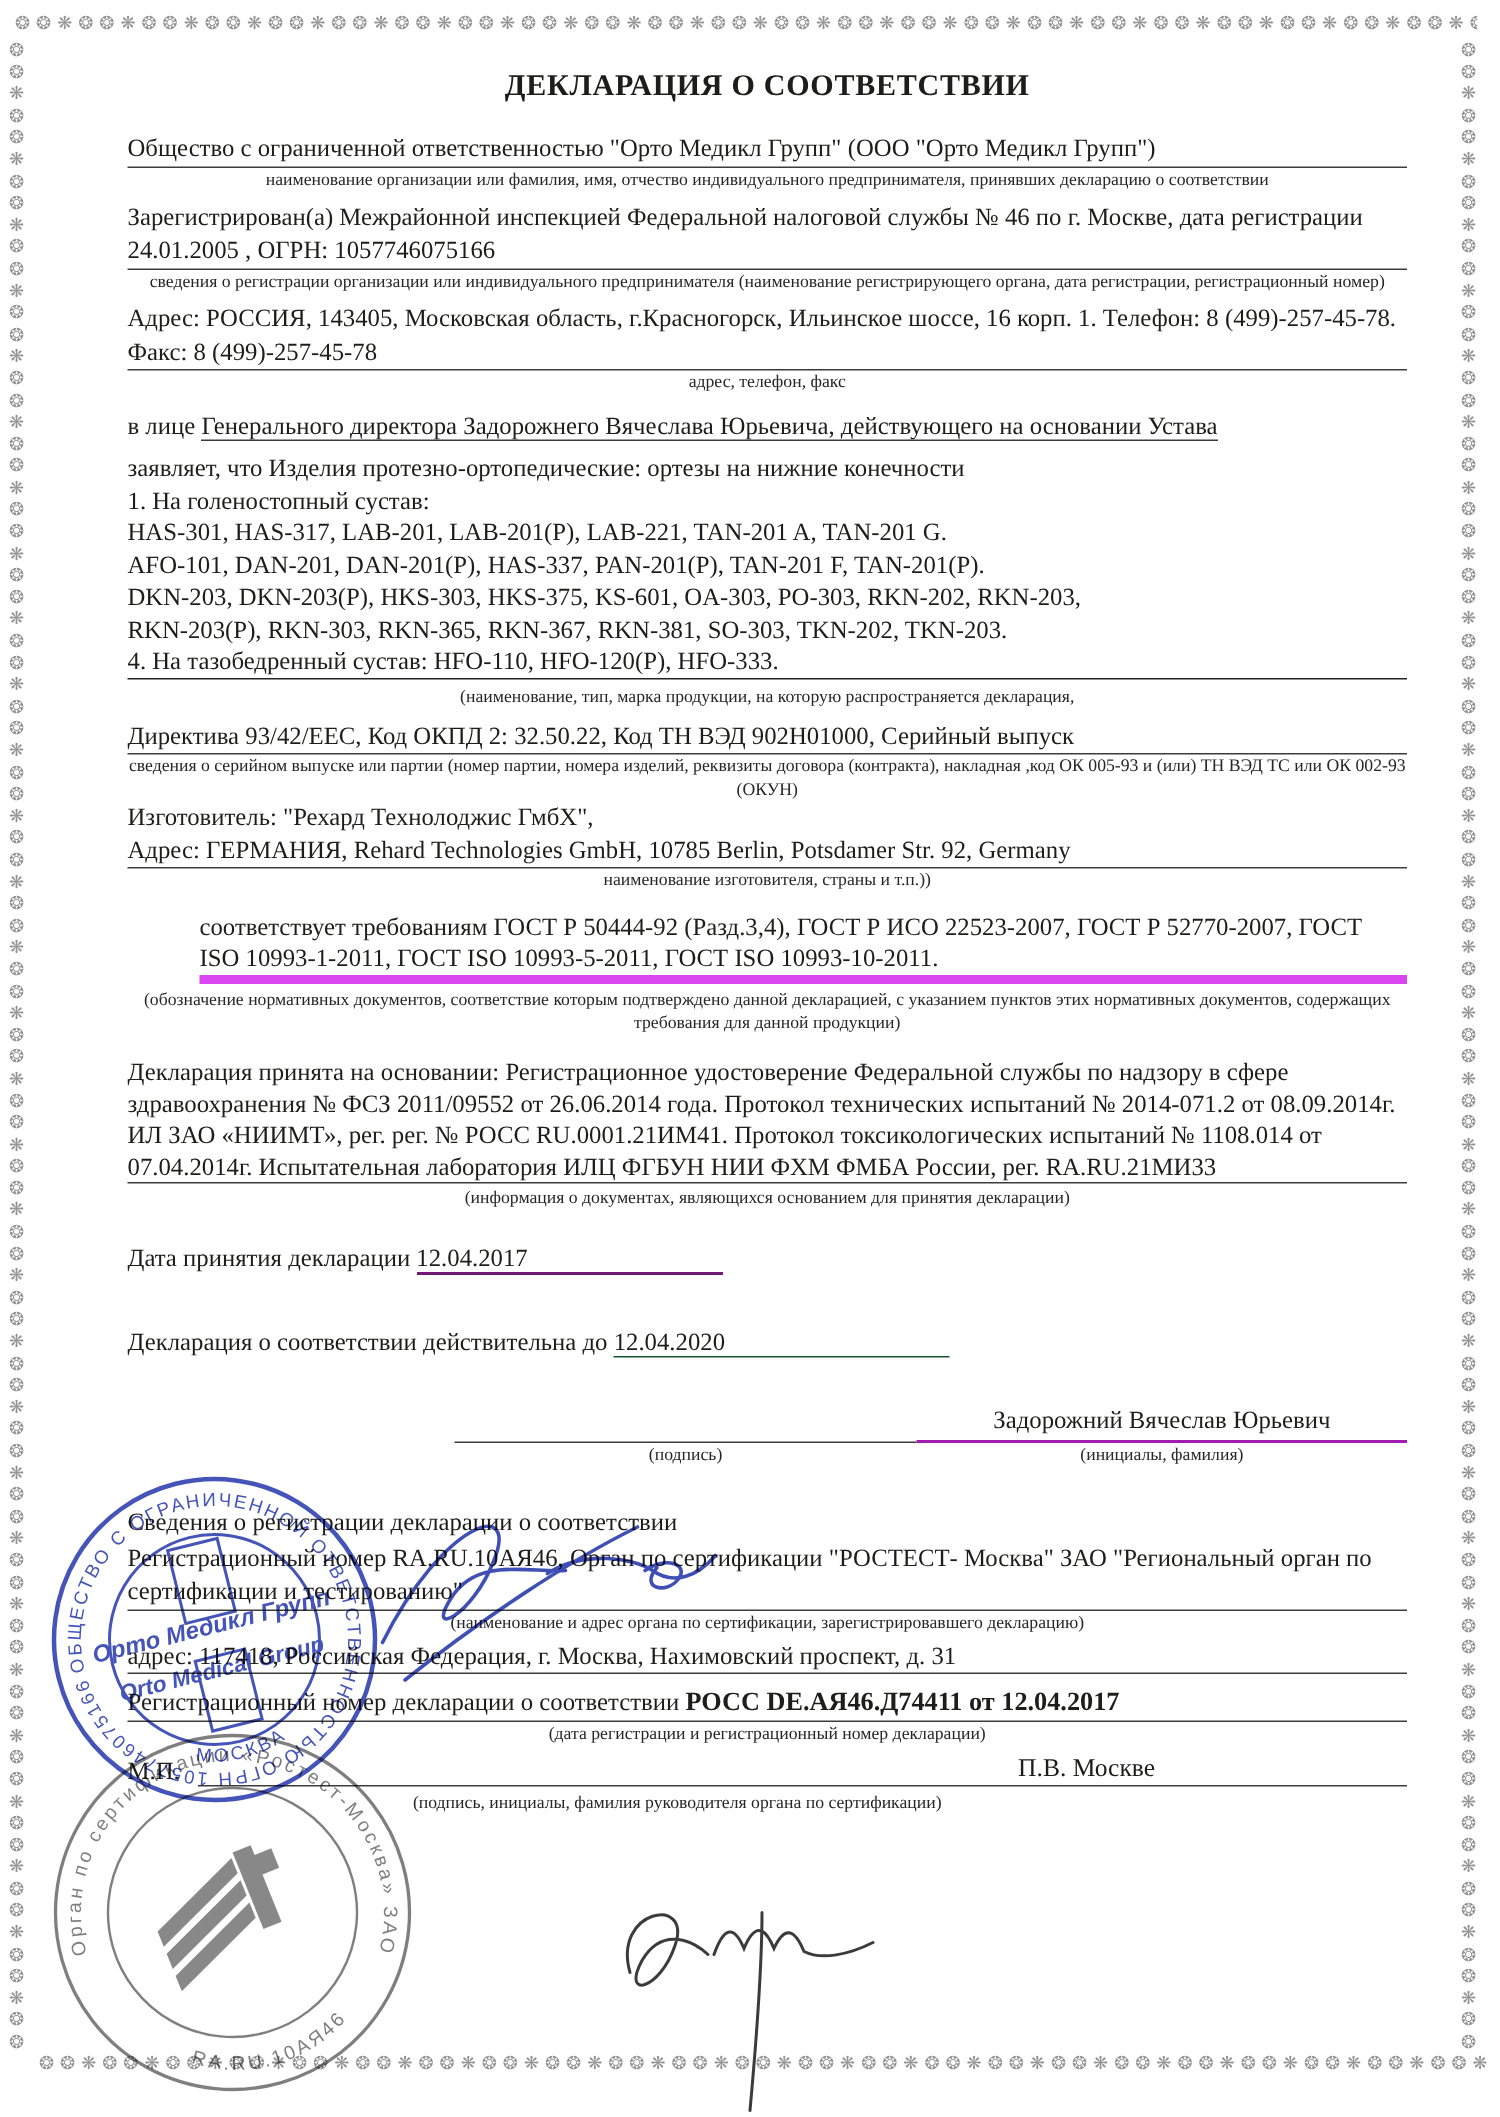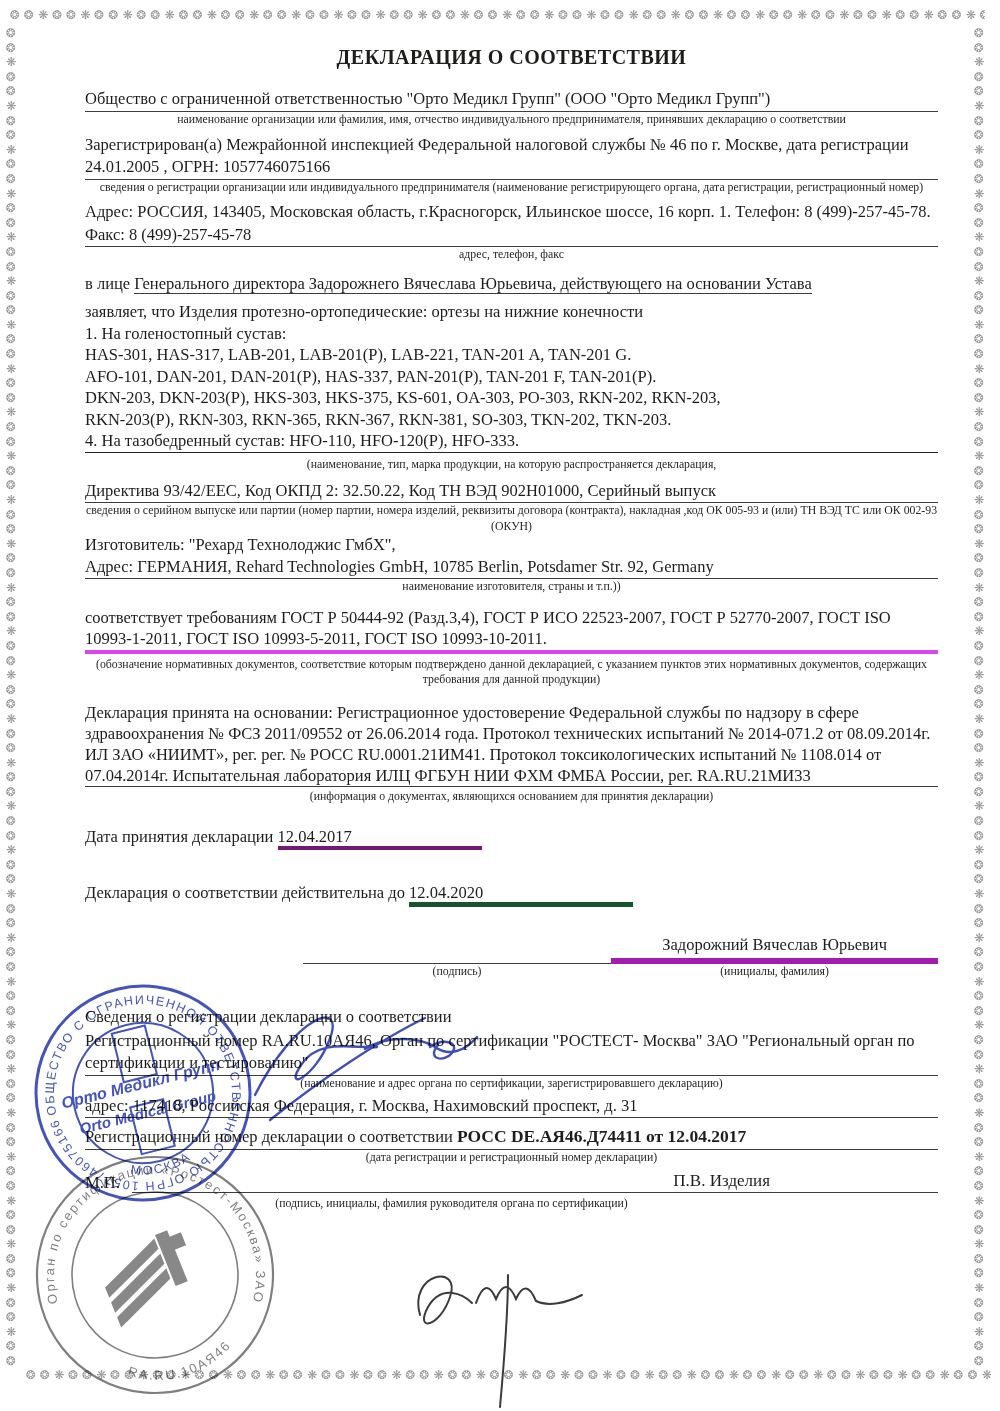--- a/index.html
+++ b/index.html
@@ -9,41 +9,41 @@
   
   .border-strip{position:absolute;color:#8e8e8e;font-family:"DejaVu Sans",sans-serif;
     font-size:12px;letter-spacing:4px;line-height:14px;overflow:hidden;opacity:.95;user-select:none;}
   .b-top{left:10px;top:8px;width:975px;height:19px;}
   .b-bottom{left:26px;top:1368px;width:965px;height:20px;}
   .b-left{left:6px;top:26px;width:18px;height:1340px;white-space:pre;line-height:14.6px;letter-spacing:0;}
   .b-right{left:974px;top:26px;width:18px;height:1340px;white-space:pre;line-height:14.6px;letter-spacing:0;}
   .title{margin-top:46px;text-align:center;font-weight:bold;font-size:20px;letter-spacing:.5px;}
   .line{font-size:16.5px;line-height:22px;}
   .u{border-bottom:1px solid #3c3c3c;}
-  .u2{border-bottom:4px solid #d946ef;}
+  .u2{border-bottom:6px solid #d946ef;margin-left:48px;}
   .cap{font-size:11.8px;line-height:15.5px;text-align:center;color:#262626;}
   .f-org{margin-top:18px;line-height:24px;}
   .f-reg{margin-top:6px;line-height:22.5px;}
   .f-addr{margin-top:6px;line-height:22.5px;}
   .f-person{margin-top:10px;}
   .declares{margin-top:6px;}
   .products{line-height:21.5px;font-size:16.5px;}
   .prod-last{border-bottom:1.5px solid #222;}
   .f-directive{margin-top:8px;}
   .gost{margin-top:12px;line-height:21.5px;font-size:16.5px;}
   .basis{margin-top:14px;line-height:21px;font-size:16.5px;}
   .date-line{margin-top:22px;}
   .valid-line{margin-top:34px;}
-  .uv{border-bottom:4px solid #701a75;padding-right:130px;}
-  .uv2{border-bottom:5px solid #14532d;padding-right:150px;}
+  .uv{border-bottom:2px solid #701a75;padding-right:130px;}
+  .uv2{border-bottom:1px solid #14532d;padding-right:150px;}
   .sig-row{margin-top:28px;display:flex;align-items:flex-end;}
   .sig-left{margin-left:218px;width:330px;}
   .sig-line{height:22px;border-bottom:1px solid #3c3c3c;}
   .sig-right{margin-left:auto;width:350px;}
-  .sig-name{font-size:16.5px;line-height:26px;text-align:center;border-bottom:6px solid #a21caf;}
+  .sig-name{font-size:16.5px;line-height:26px;text-align:center;border-bottom:2px solid #a21caf;}
   .sved{margin-top:26px;}
   .regdecl{margin-top:2px;line-height:22.5px;}
   .addr2{margin-top:4px;}
   .regnum{margin-top:6px;line-height:25px;}
   .regnum b{font-size:17.5px;}
   .mp-row{margin-top:0;display:flex;align-items:flex-end;font-size:16.5px;}
   .mp-line{flex:1;margin-left:12px;border-bottom:1px solid #3c3c3c;position:relative;height:26px;}
   .mp-name{position:absolute;right:168px;bottom:1px;font-size:17px;}
   .mp-cap{margin-top:3px;padding-right:120px;}
   .stamp{position:absolute;mix-blend-mode:multiply;pointer-events:none;}
@@ -354,21 +354,21 @@
   <div class="cap">(наименование и адрес органа по сертификации, зарегистрировавшего декларацию)</div>
 
   <div class="line u addr2">адрес: 117418, Российская Федерация, г. Москва, Нахимовский проспект, д. 31</div>
 
   <div class="line u regnum"><span>Регистрационный номер декларации о соответствии </span><b>РОСС DE.АЯ46.Д74411 от 12.04.2017</b></div>
   <div class="cap">(дата регистрации и регистрационный номер декларации)</div>
 
   <div class="mp-row">
     <span>М.П.</span>
     <div class="mp-line">
-      <span class="mp-name">П.В. Изделия</span>
+      <span class="mp-name">П.В. Москве</span>
     </div>
   </div>
   <div class="cap mp-cap">(подпись, инициалы, фамилия руководителя органа по сертификации)</div>
 </div>
 
 <svg class="stamp" style="left:26px;top:976px;opacity:.88" width="234" height="234" viewBox="0 0 234 234">
   <g transform="rotate(-14 117 117)" fill="none" stroke="#2b3cae">
     <circle cx="117" cy="117" r="107" stroke-width="3"></circle>
     <circle cx="117" cy="117" r="70" stroke-width="2"></circle>
     <path d="M101,52 h34 v50 h-34 z" stroke-width="2"></path>

